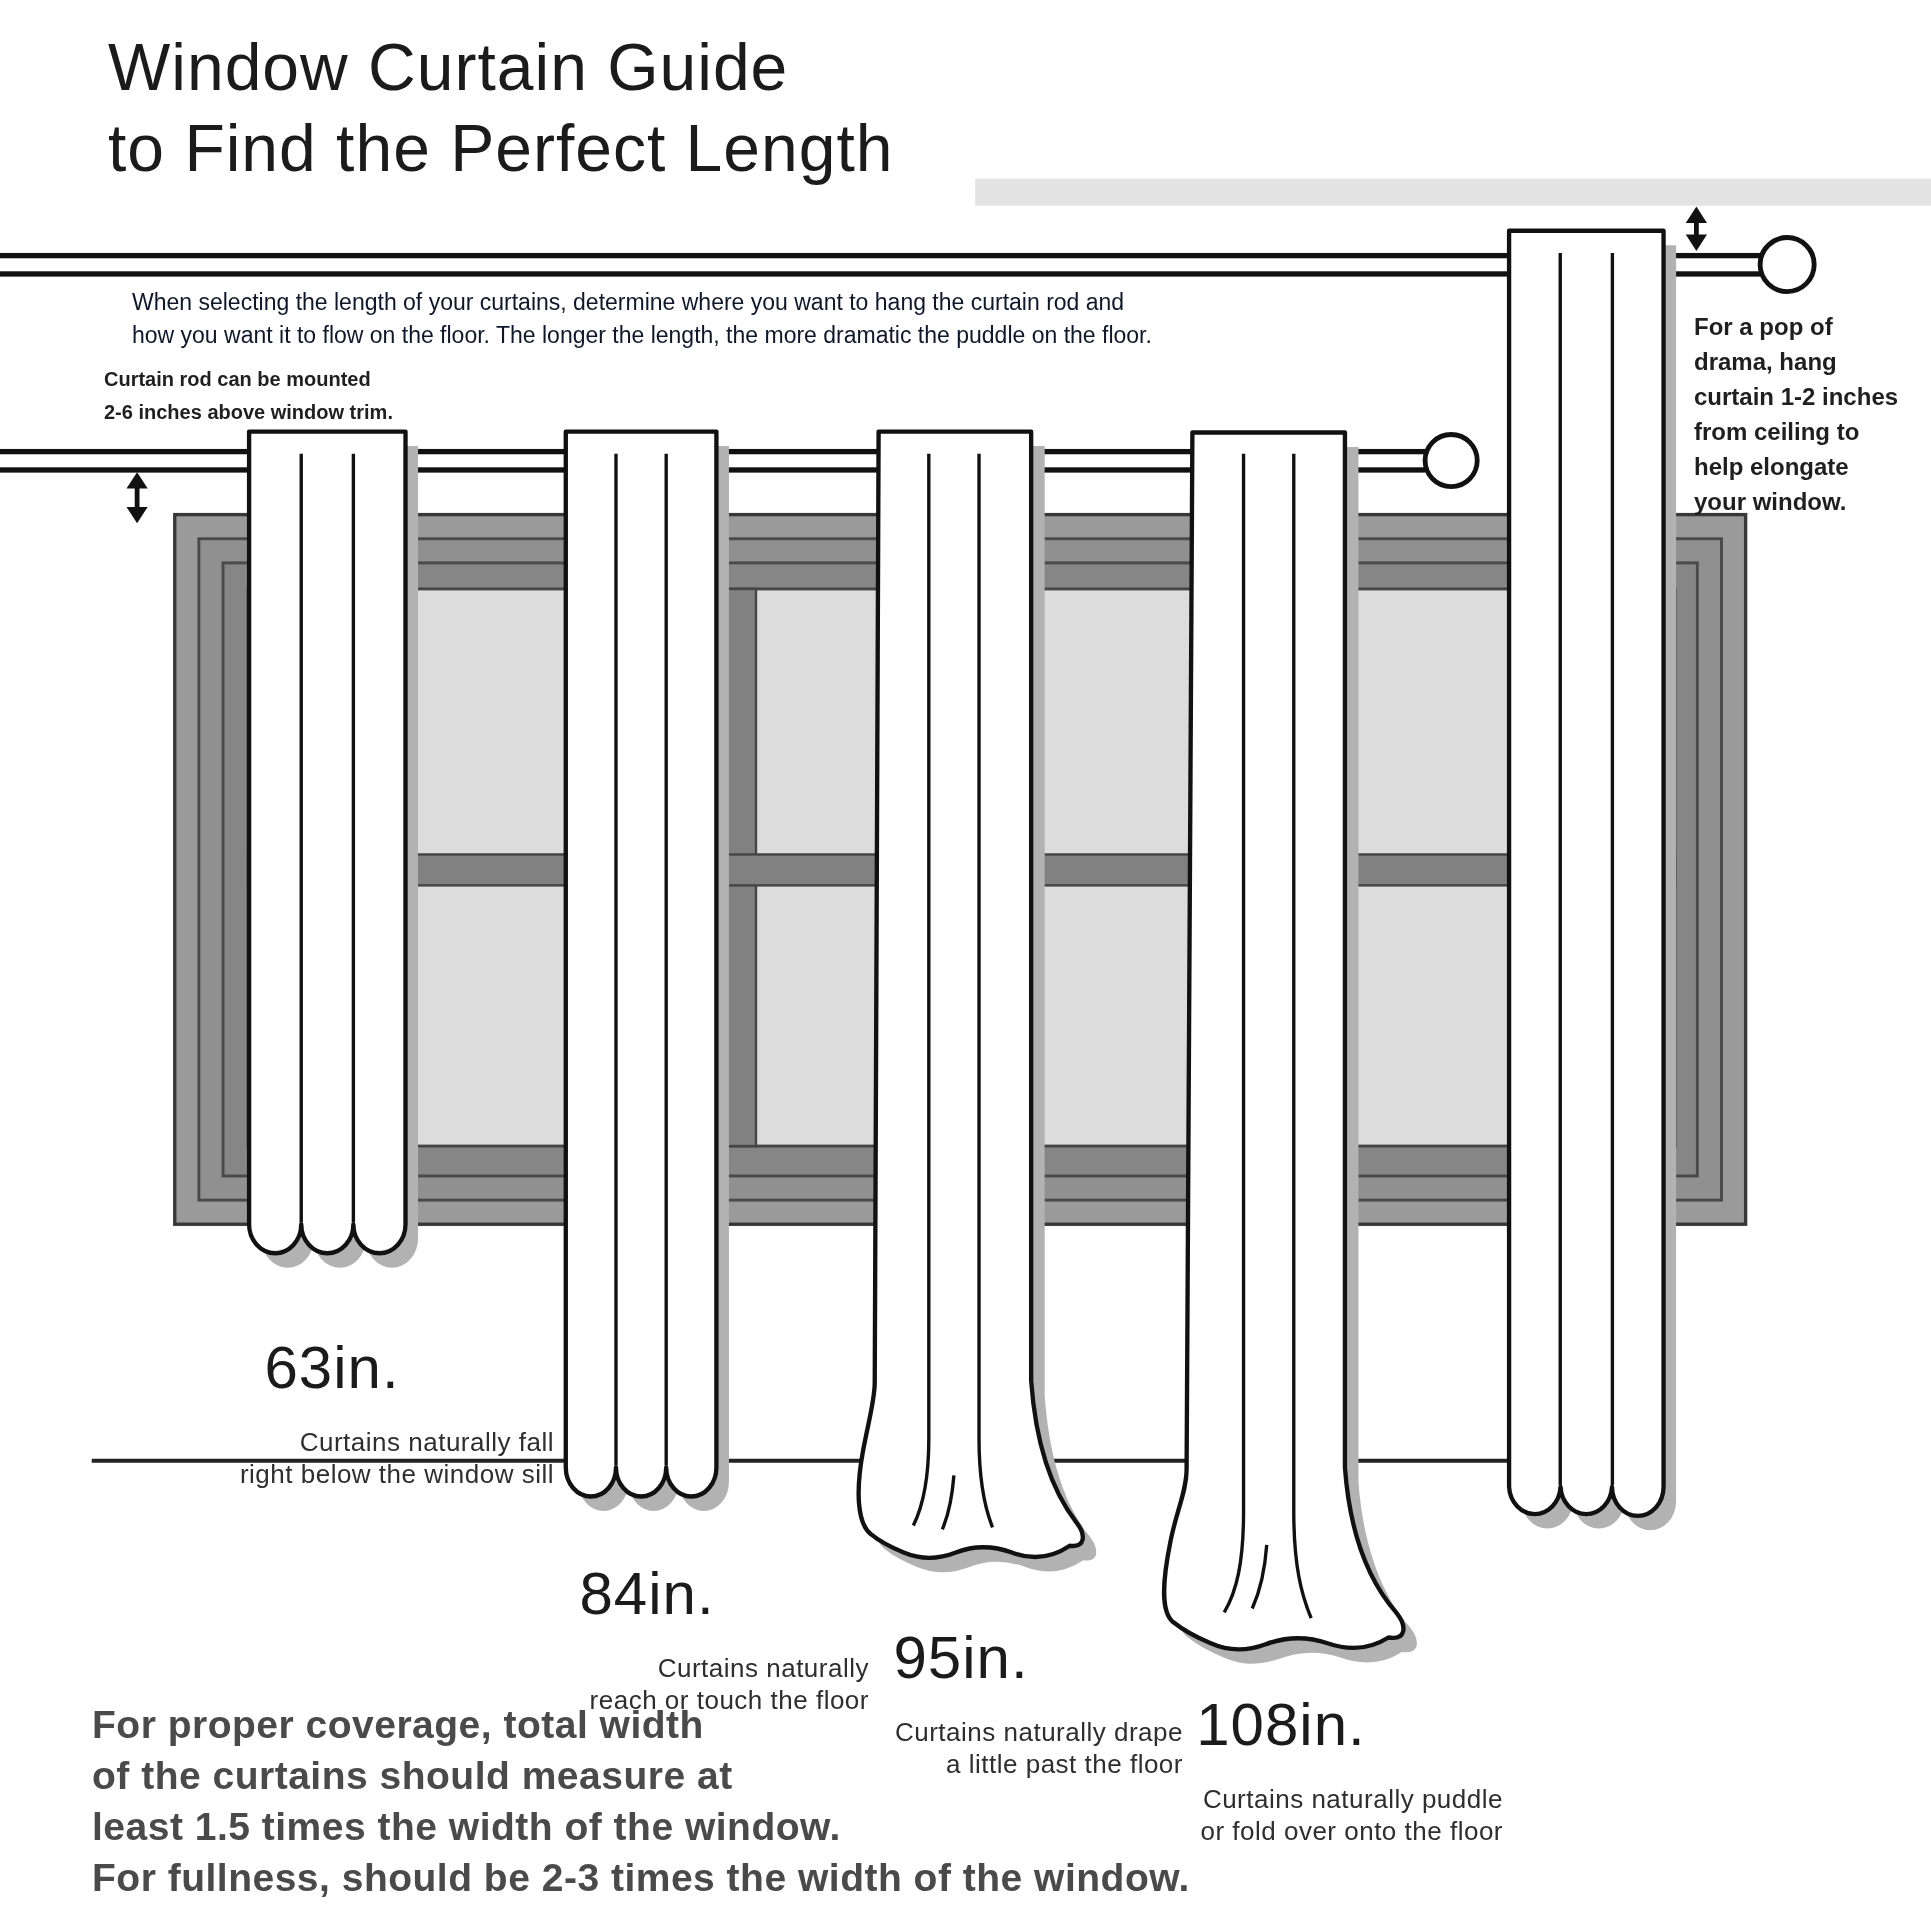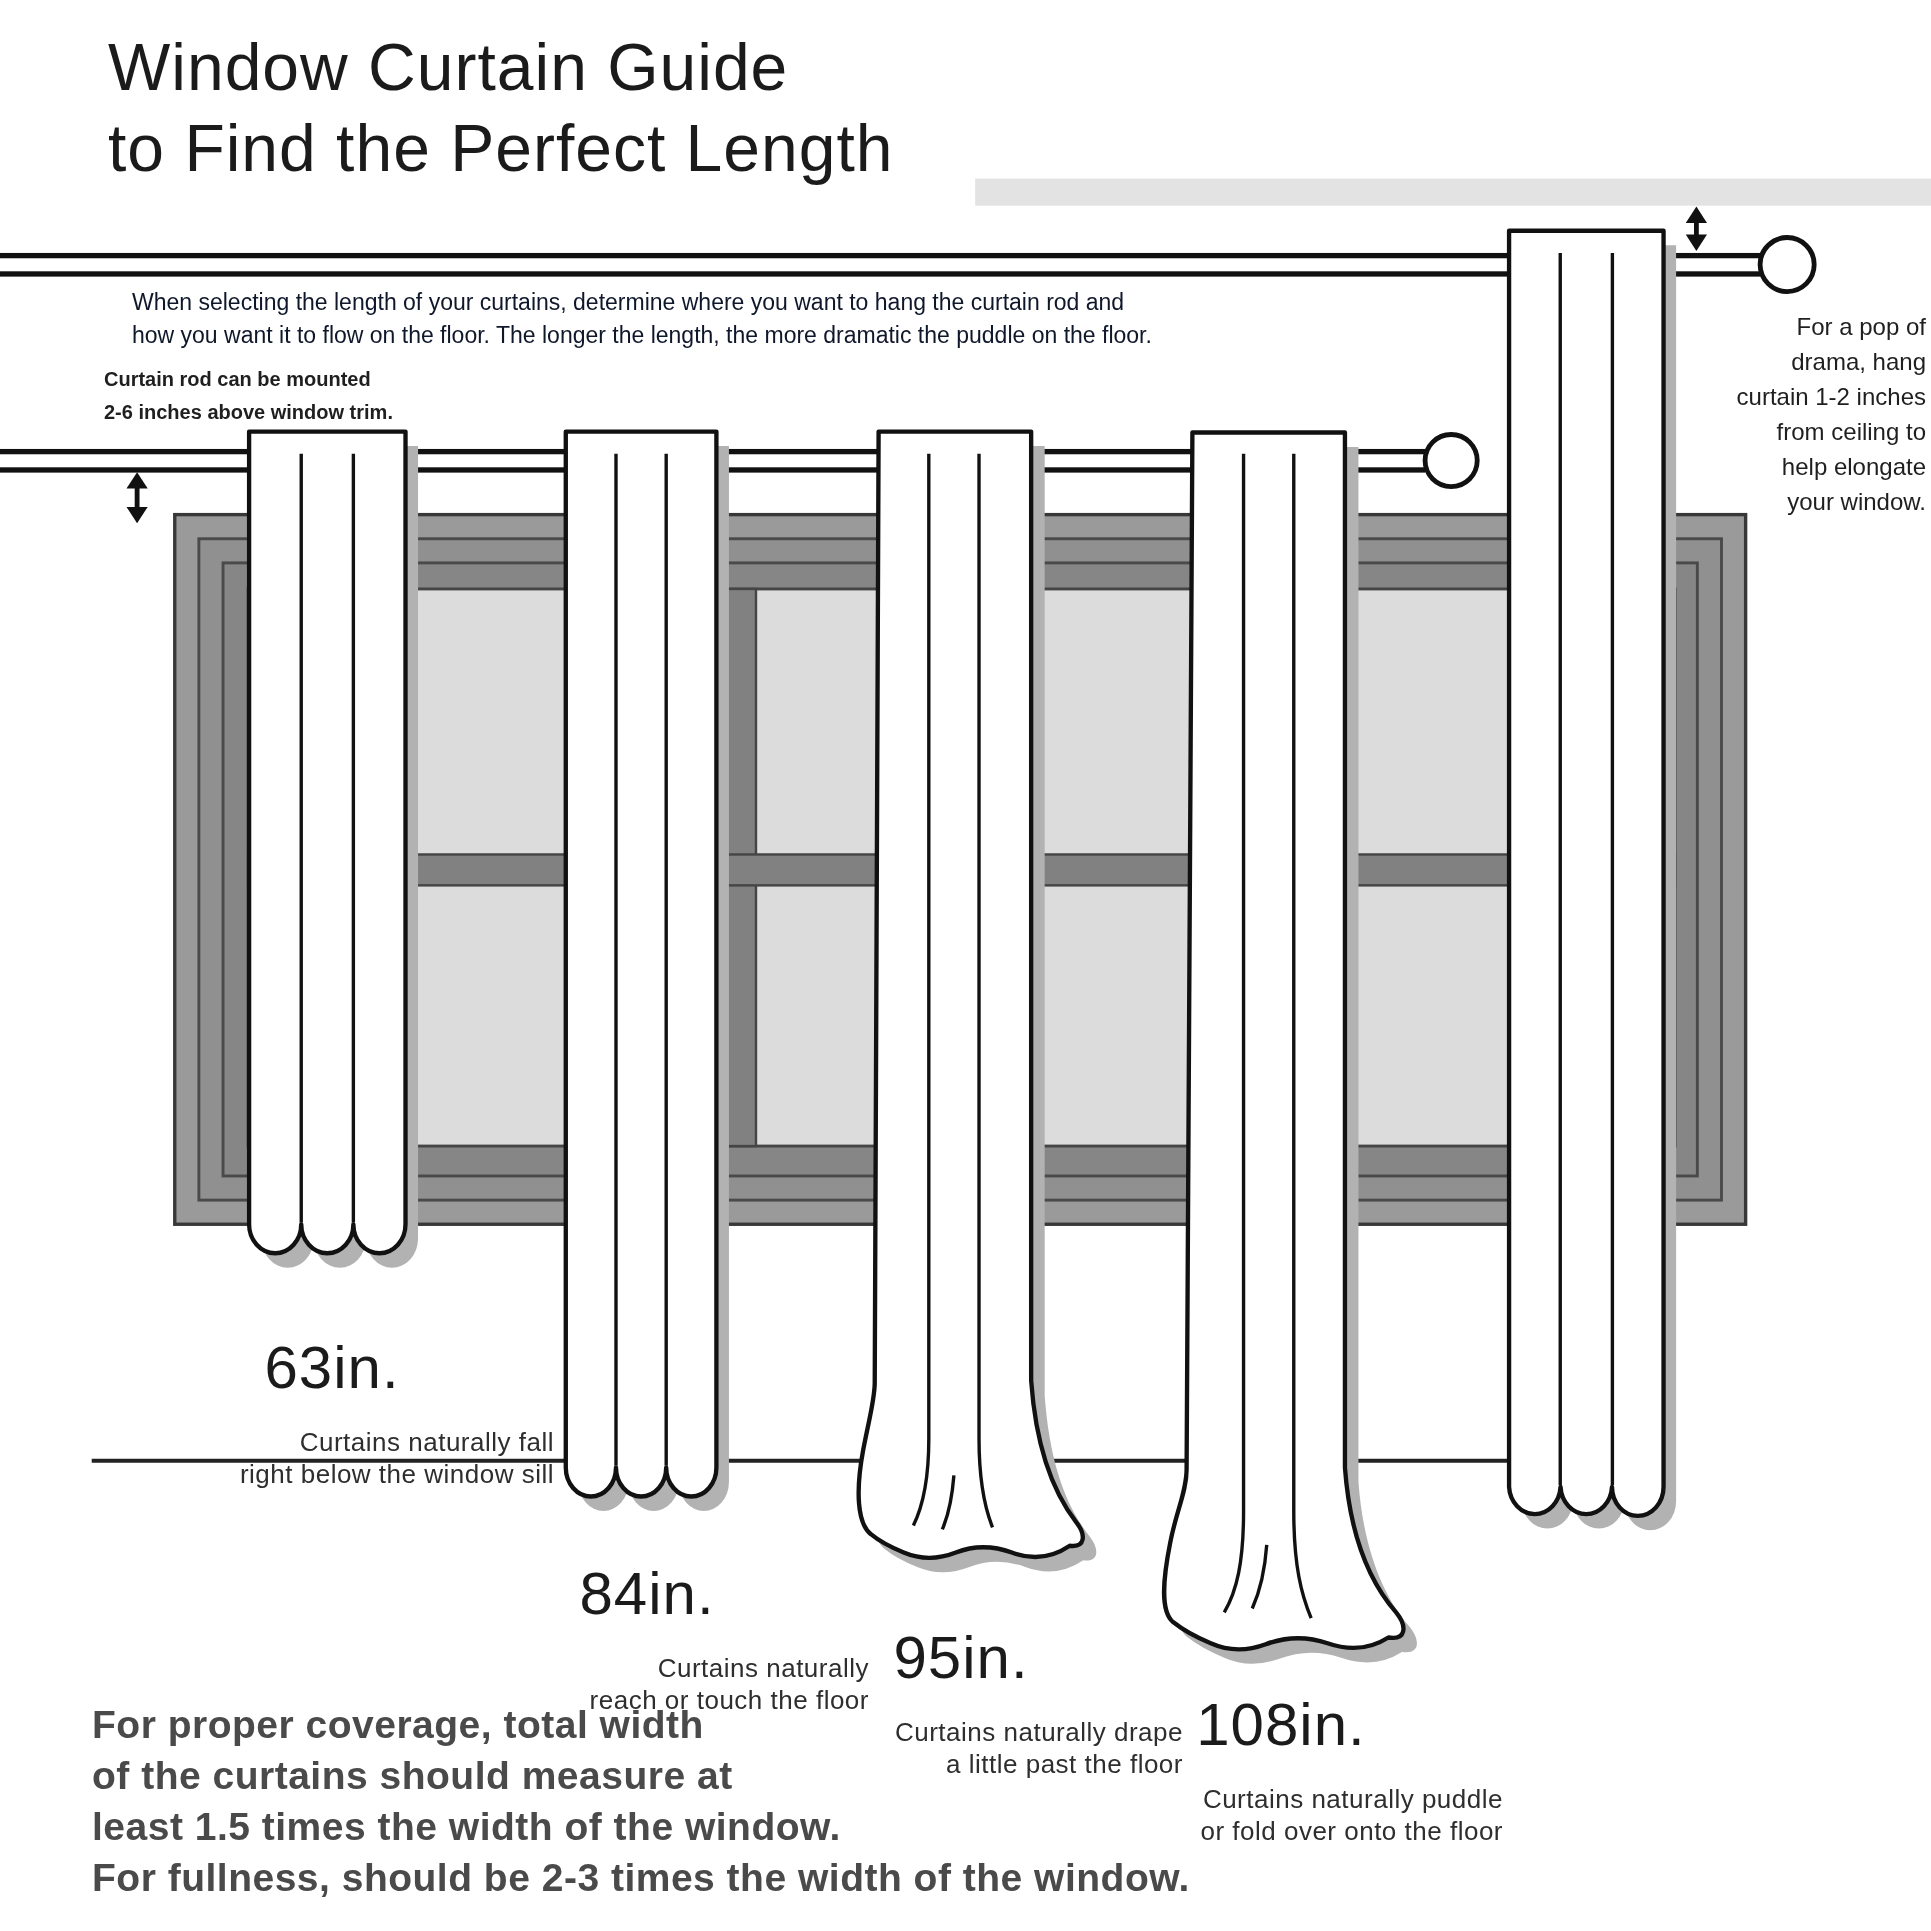--- a/index.html
+++ b/index.html
@@ -4,21 +4,21 @@
 <style>
   html,body{margin:0;padding:0;background:#fff;}
   #canvas{position:relative;width:1931px;height:1931px;background:#ffffff;overflow:hidden;
           font-family:"Liberation Sans", sans-serif;color:#1c1c1c;}
   #diagram{position:absolute;left:0;top:0;z-index:1;}
   .txt{position:absolute;z-index:2;white-space:pre-line;}
   .title{left:108px;top:27px;font-size:66px;line-height:1.22;font-weight:400;
          letter-spacing:1px;color:#1b1b1b;}
   .intro{left:104px;top:286px;font-size:23px;line-height:33px;color:#0f172a;width:1062px;margin-left:28px;}
   .rod-note{left:104px;top:363px;font-size:20px;line-height:33px;font-weight:700;color:#1f1f1f;}
-  .pop-note{left:1694px;top:309px;font-size:24px;line-height:35px;font-weight:400;color:#1f1f1f;width:232px;text-align:right;}
+  .pop-note{left:1694px;top:309px;font-size:24px;line-height:35px;font-weight:700;color:#1f1f1f;width:232px;}
   .curtain-label{text-align:center;}
   .curtain-label .len{font-size:60px;color:#1b1b1b;letter-spacing:1px;}
   .curtain-label .desc{margin-top:5.8px;font-size:26px;line-height:32px;color:#2e2e2e;letter-spacing:0.5px;text-align:right;}
   .lab1{left:110px;top:1315px;width:444px;}
   .lab2{left:425px;top:1541px;width:444px;}
   .lab3{left:739px;top:1605px;width:444px;}
   .lab4{left:1059px;top:1672px;width:444px;}
   .lab5{left:1367px;top:1537px;width:444px;}
   .footer{left:92px;top:1699px;font-size:39px;line-height:51px;font-weight:700;color:#4a4a4a;width:1506px;letter-spacing:0.5px;}
 </style>

